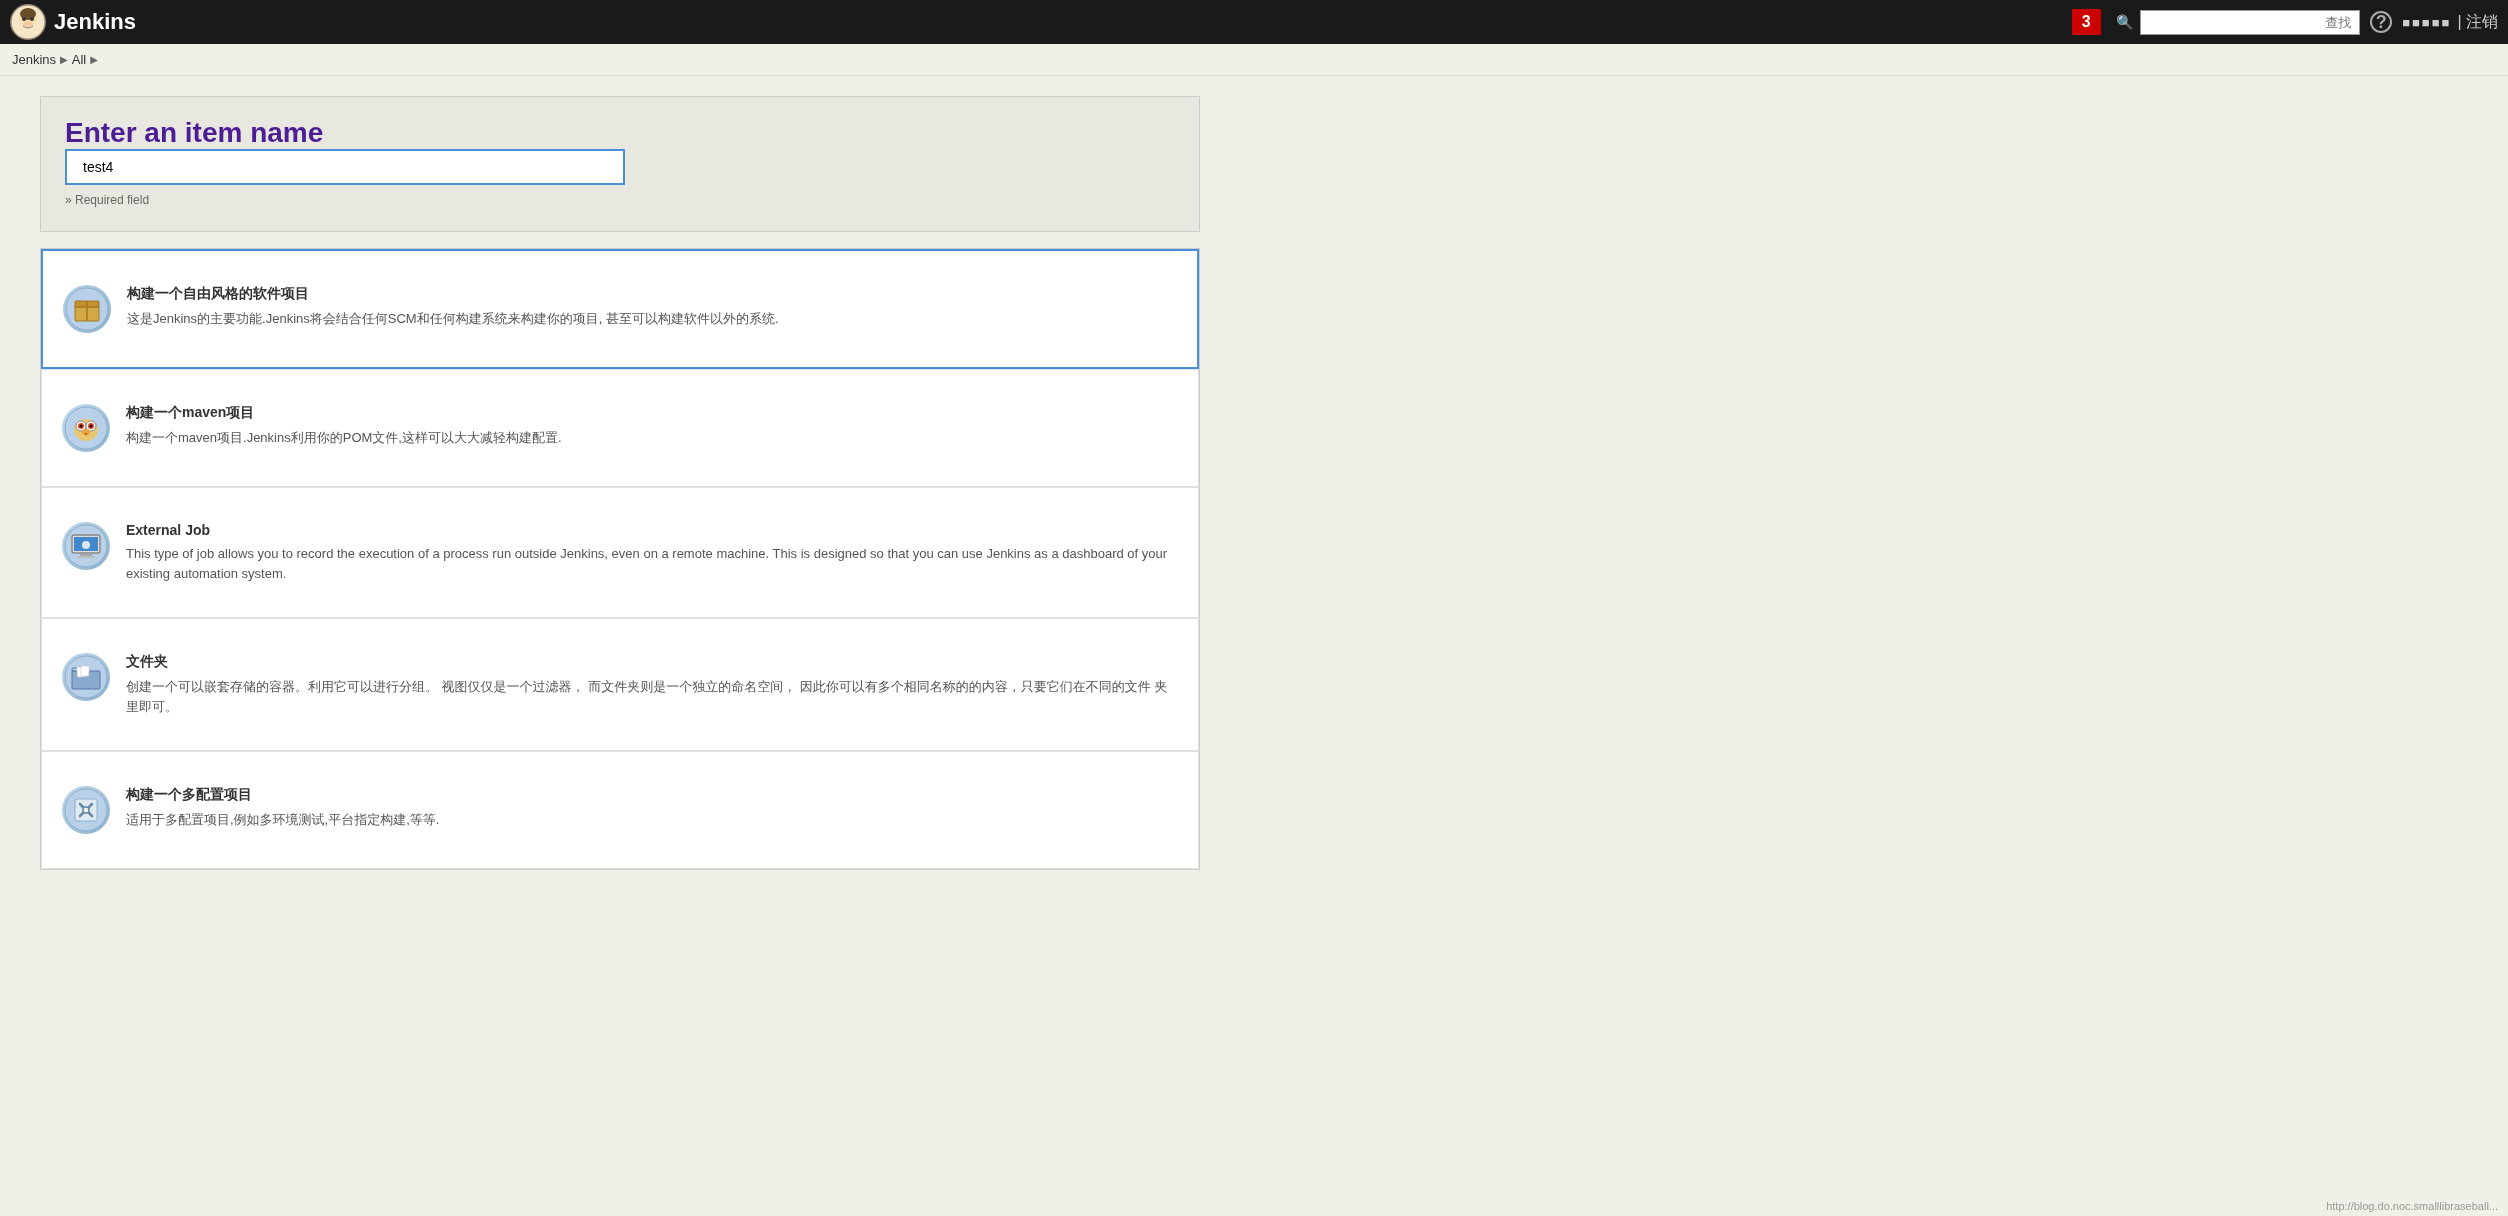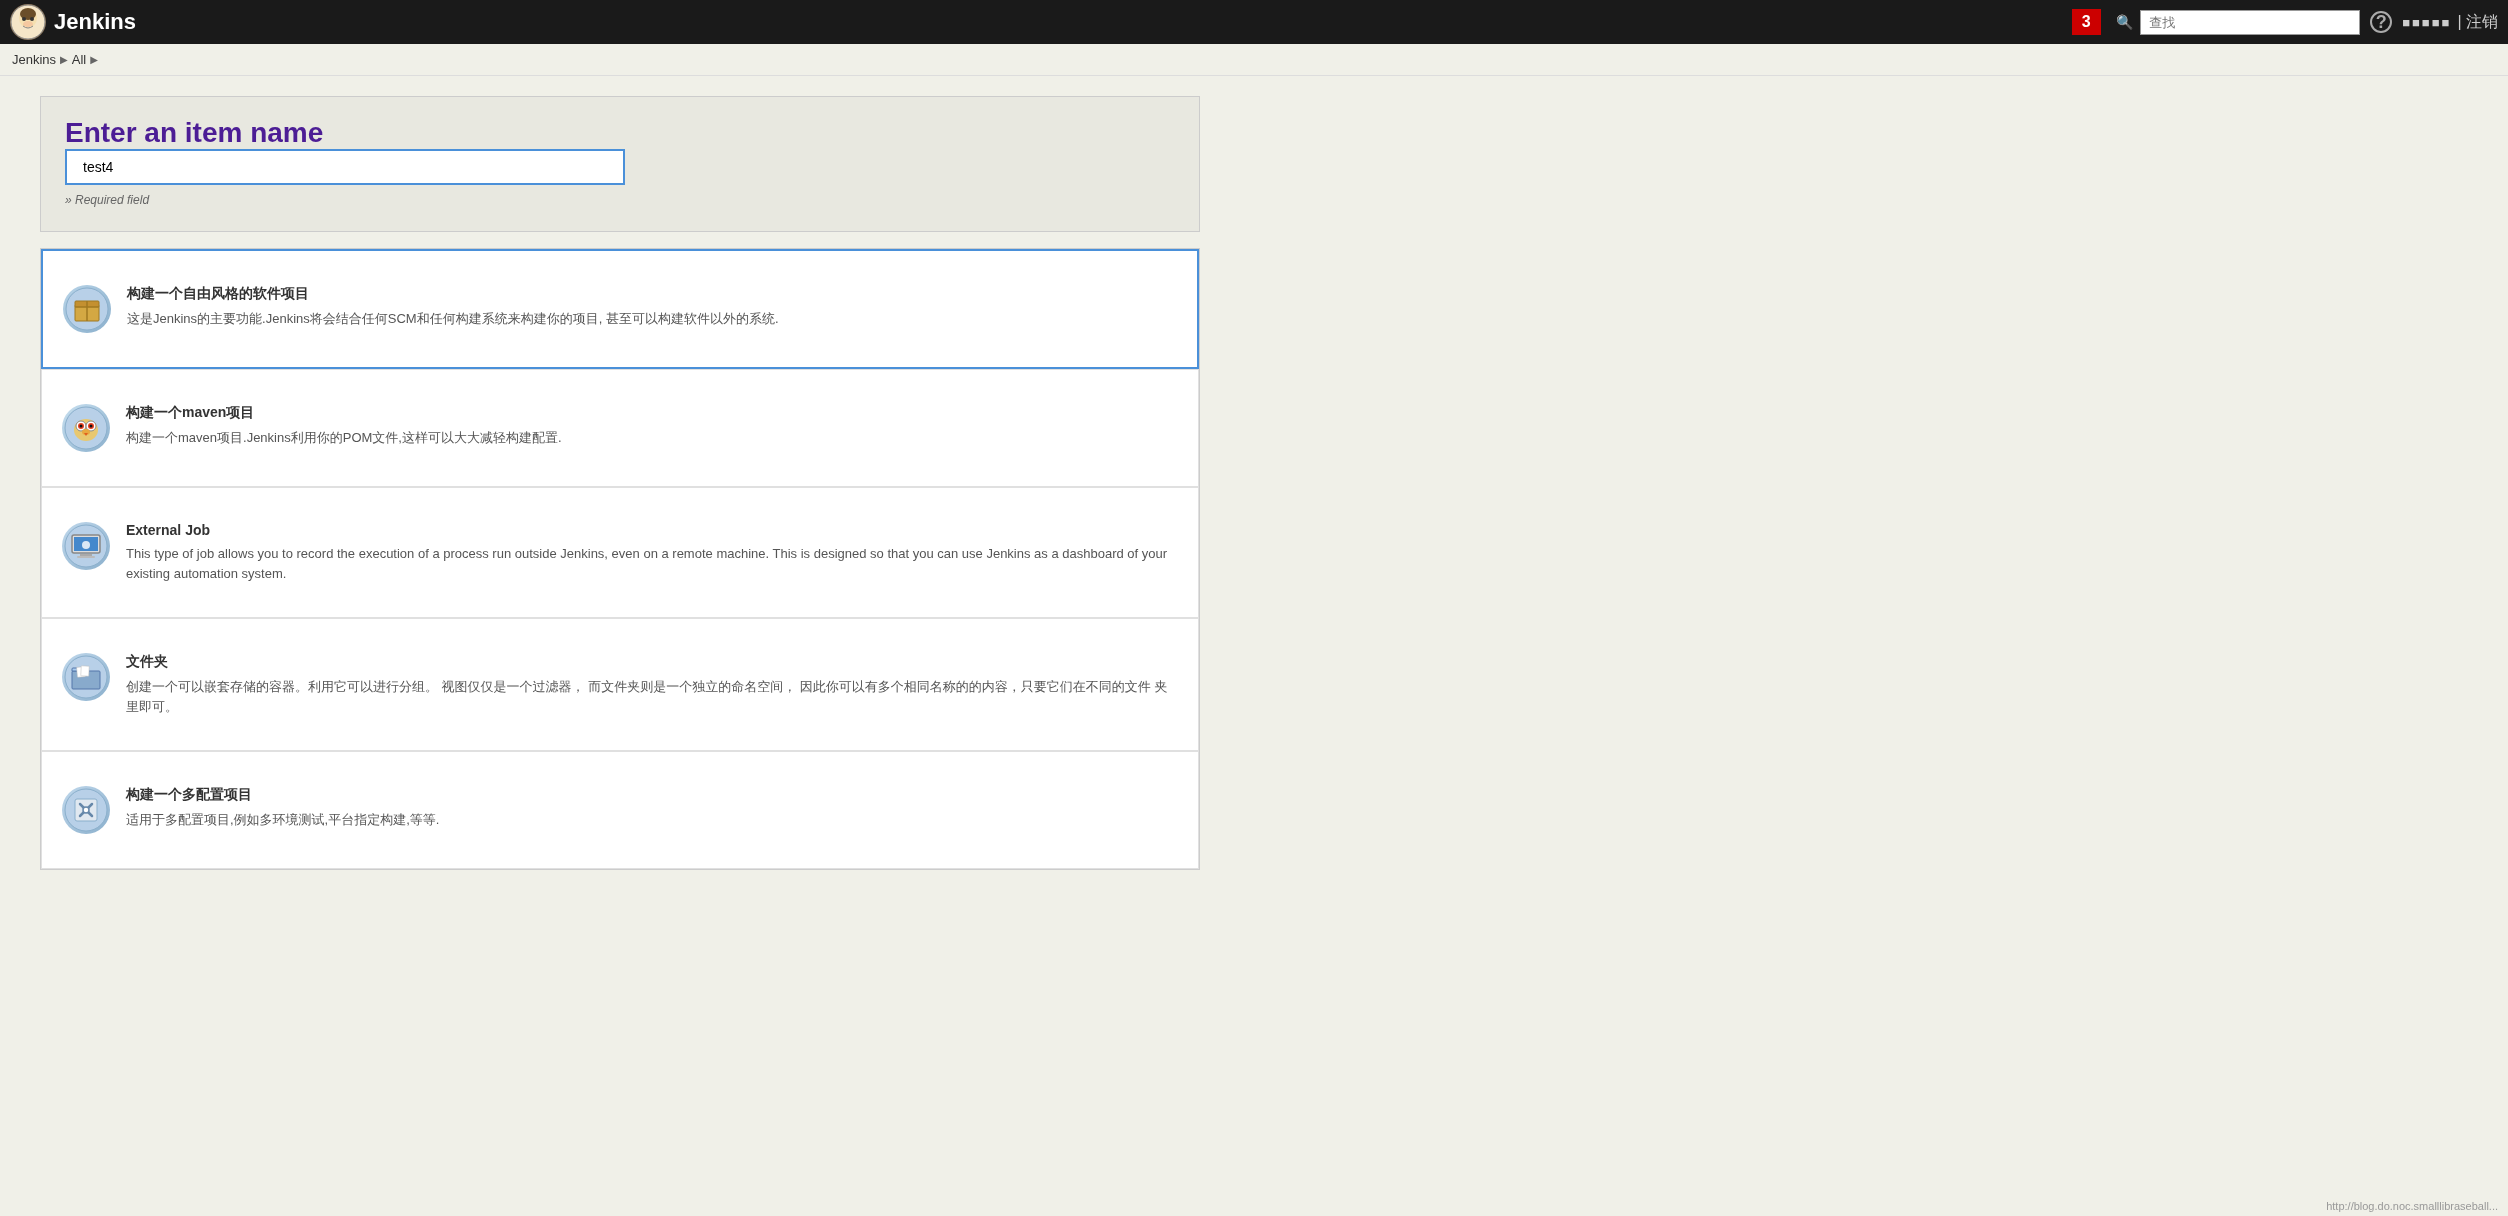--- a/index.html
+++ b/index.html
@@ -110,21 +110,20 @@
       width: 560px;
       padding: 8px 16px;
       font-size: 14px;
       border: 2px solid #4a90d9;
       outline: none;
       background: white;
     }
     #required-field-text {
       font-size: 12px;
       color: #666;
-      font-style: italic;
       margin-top: 8px;
     }
 
     
     #job-types-section {
       max-width: 1160px;
       border: 1px solid #ccc;
       background: white;
     }
     .job-type-item {
@@ -242,21 +241,21 @@
         <path d="M13 22 Q18 26 23 22" stroke="#888" stroke-width="1" fill="none"></path>
       </svg>
     </div>
     <span id="header-logo-text">Jenkins</span>
   </div>
 
   <div id="notification-badge">3</div>
 
   <div id="search-container">
     <span style="color:#999; font-size:14px;">🔍</span>
-    <input id="search-input" type="text" style="color: #14532d;" placeholder="查找">
+    <input id="search-input" type="text" style="color: #14532d; text-align: right;" placeholder="查找">
   </div>
 
   <button id="help-icon-btn">
     <span style="color:#aaa; font-size:18px; display:inline-block; width:22px; height:22px; border-radius:50%; border:2px solid #aaa; text-align:center; line-height:18px; font-weight:bold;">?</span>
   </button>
 
   <div id="user-section">
     <span style="color:#ccc; font-size:13px; letter-spacing:2px;">■■■■■</span>
     <span style="color:#ccc; font-size:16px; cursor:pointer;">| 注销</span>
   </div>

